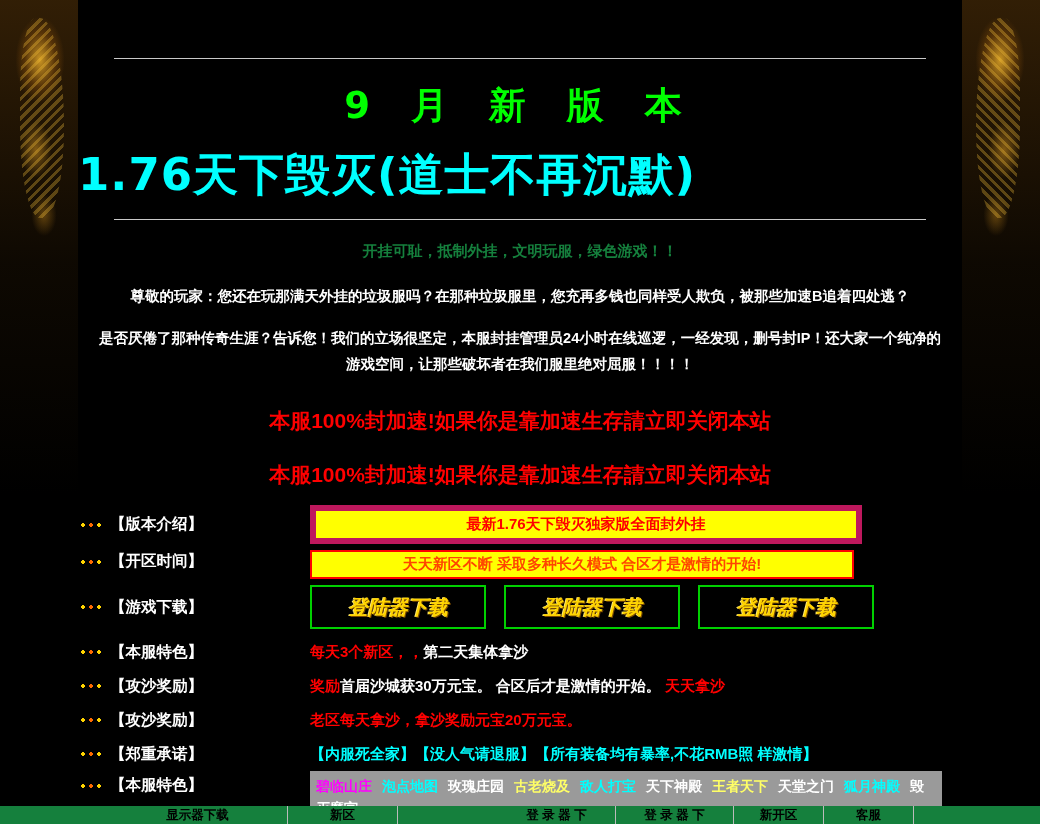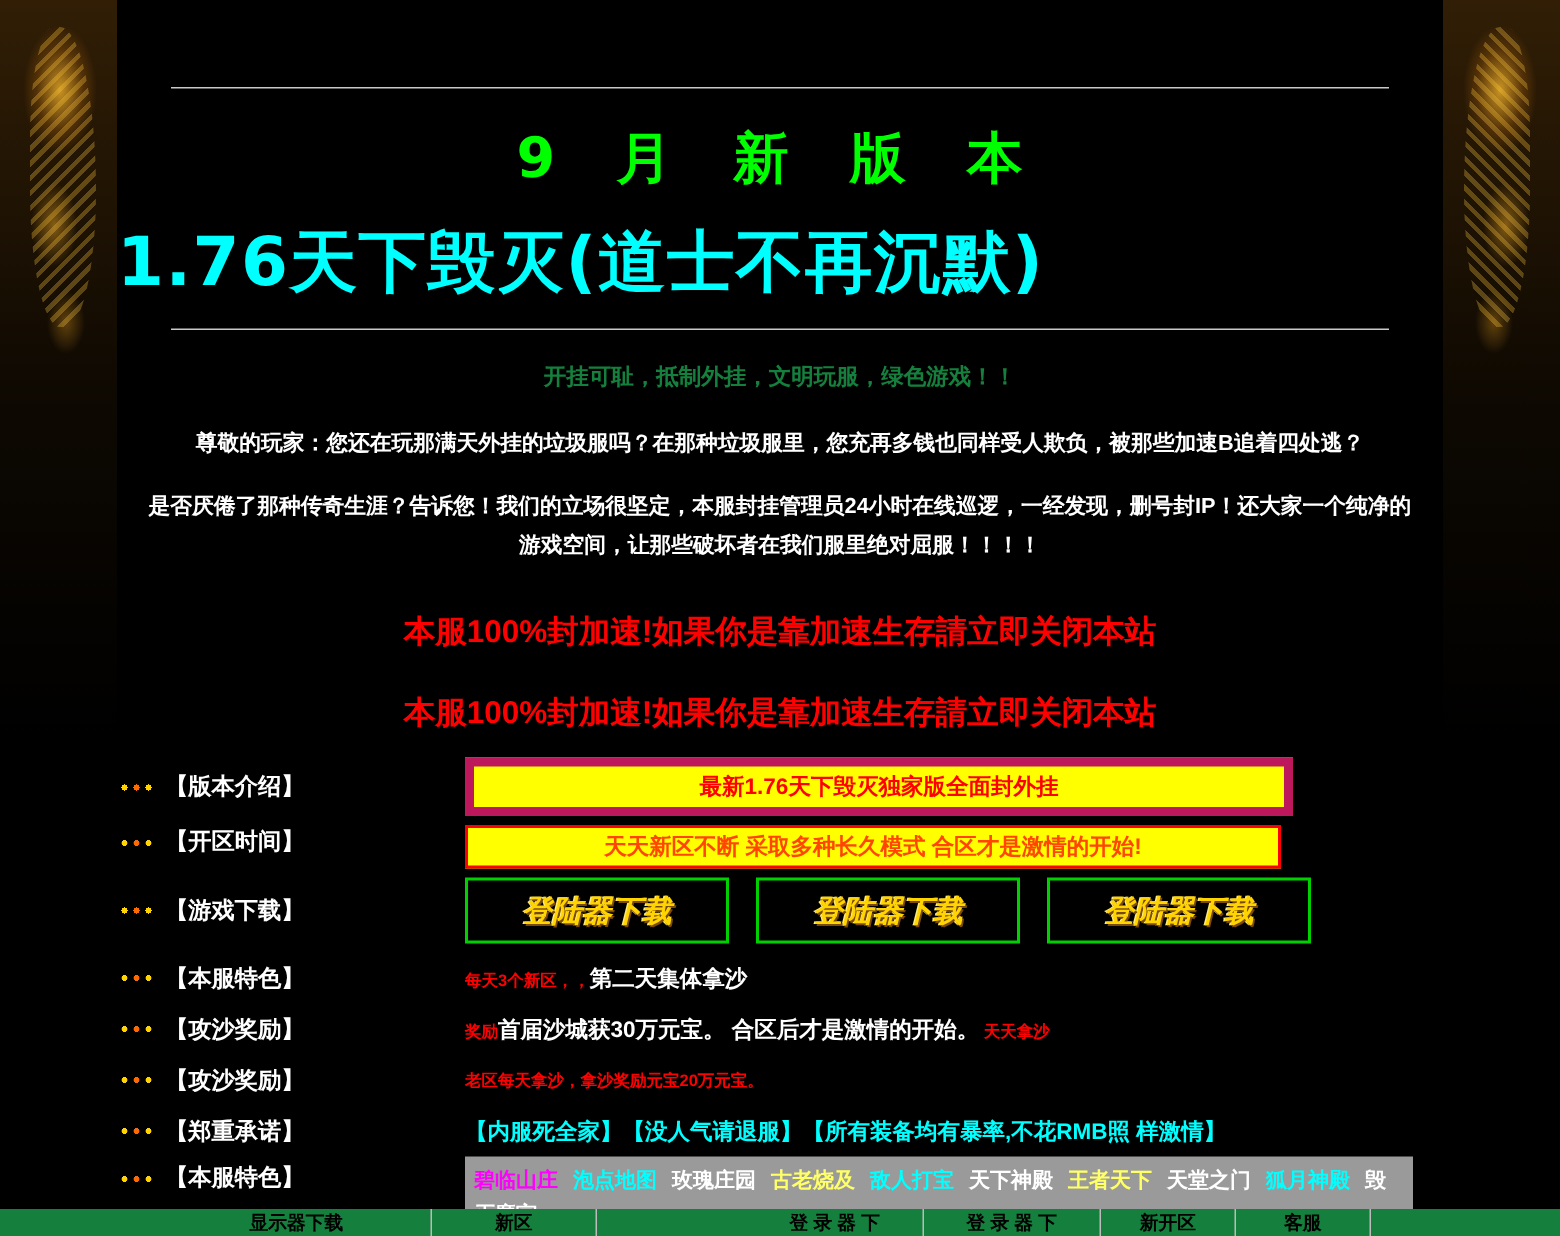--- a/index.html
+++ b/index.html
@@ -54,21 +54,21 @@
      text-align:center;padding:4px 0;width:540px;}
   .ybox.red{border:2px solid #ff0000;background:#ffff00;padding:3px 0;}
   .ybox.orange{color:#ff4500;}
 
   .dlwrap{display:flex;gap:18px;align-items:flex-start;}
   .dlbtn{width:172px;height:40px;background:#000;border:2px solid #00d000;
      display:flex;align-items:center;justify-content:center;}
   .dlbtn span{color:#ffd400;font-size:20px;font-weight:bold;font-style:italic;
      text-shadow:1px 1px 0 #7a4a00,-1px 0 0 #ffeb7a;}
 
-  .t-red{color:#ff0000;font-size:11px;font-weight:bold;}
+  .t-red{color:#ff0000;font-size:15px;font-weight:bold;}
   .t-white{color:#ffffff;font-size:15px;font-weight:bold;}
   .t-cyan{color:#00ffff;font-size:15px;font-weight:bold;}
 
   .featbox{background:#9a9a9a;width:620px;padding:4px 6px;line-height:22px;}
   .featbox .f{color:#ff00ff;font-size:14px;font-weight:bold;margin-right:10px;}
   .featbox .f.c2{color:#00ffff;}
   .featbox .f.c3{color:#ffffff;}
   .featbox .f.c4{color:#ffff66;}
 
   .bottom{position:absolute;left:0;top:806px;width:1040px;height:18px;background:#15803d;}

